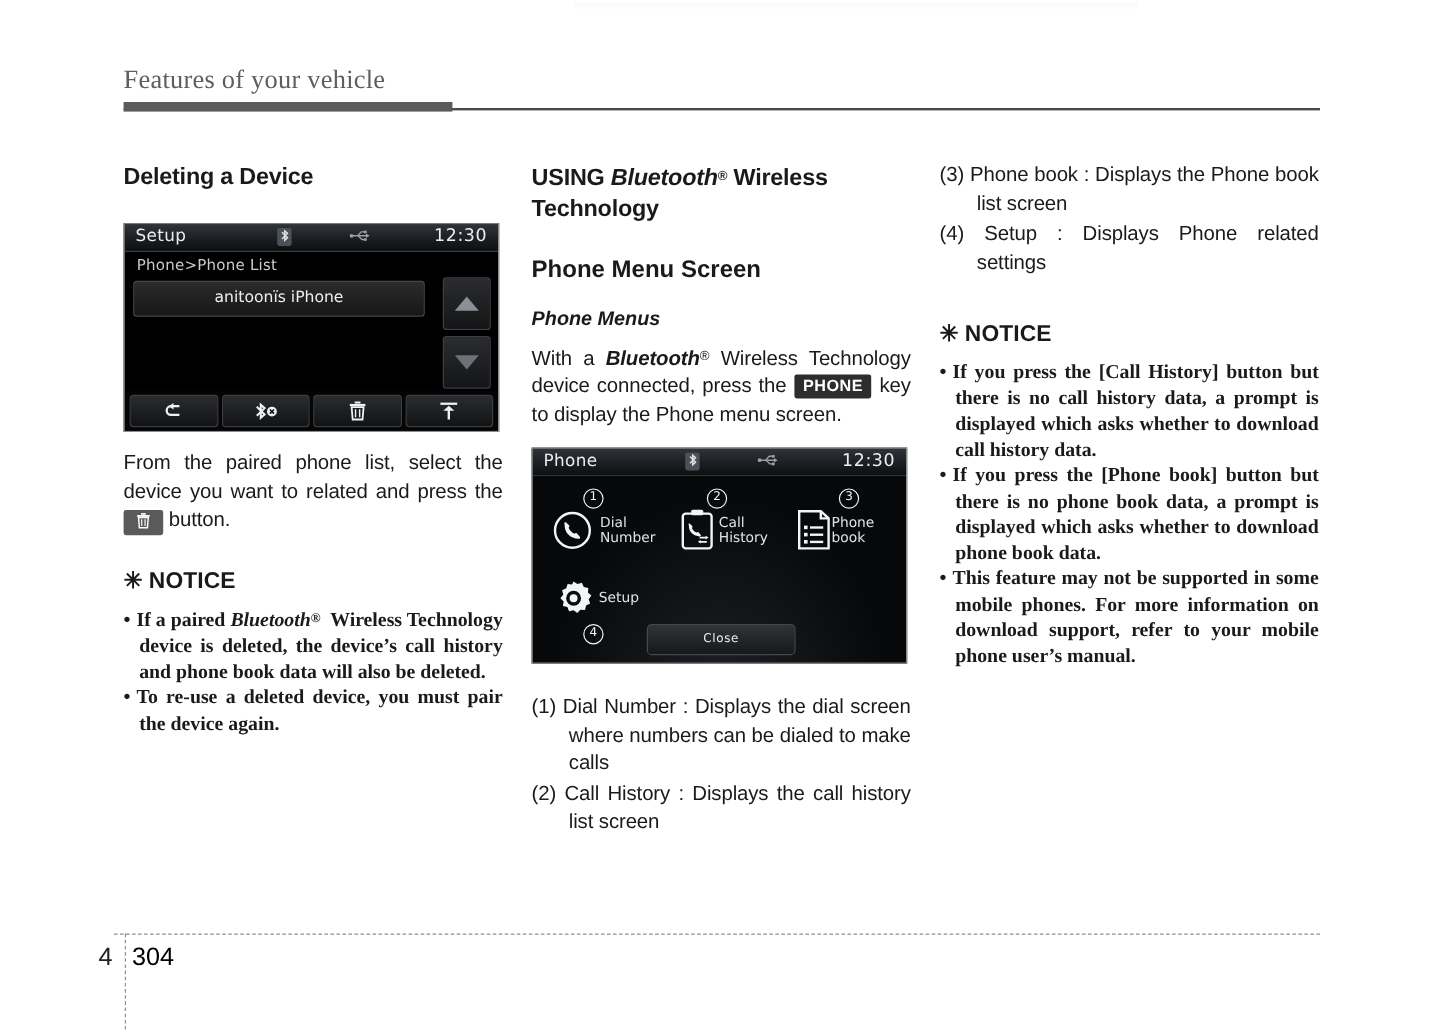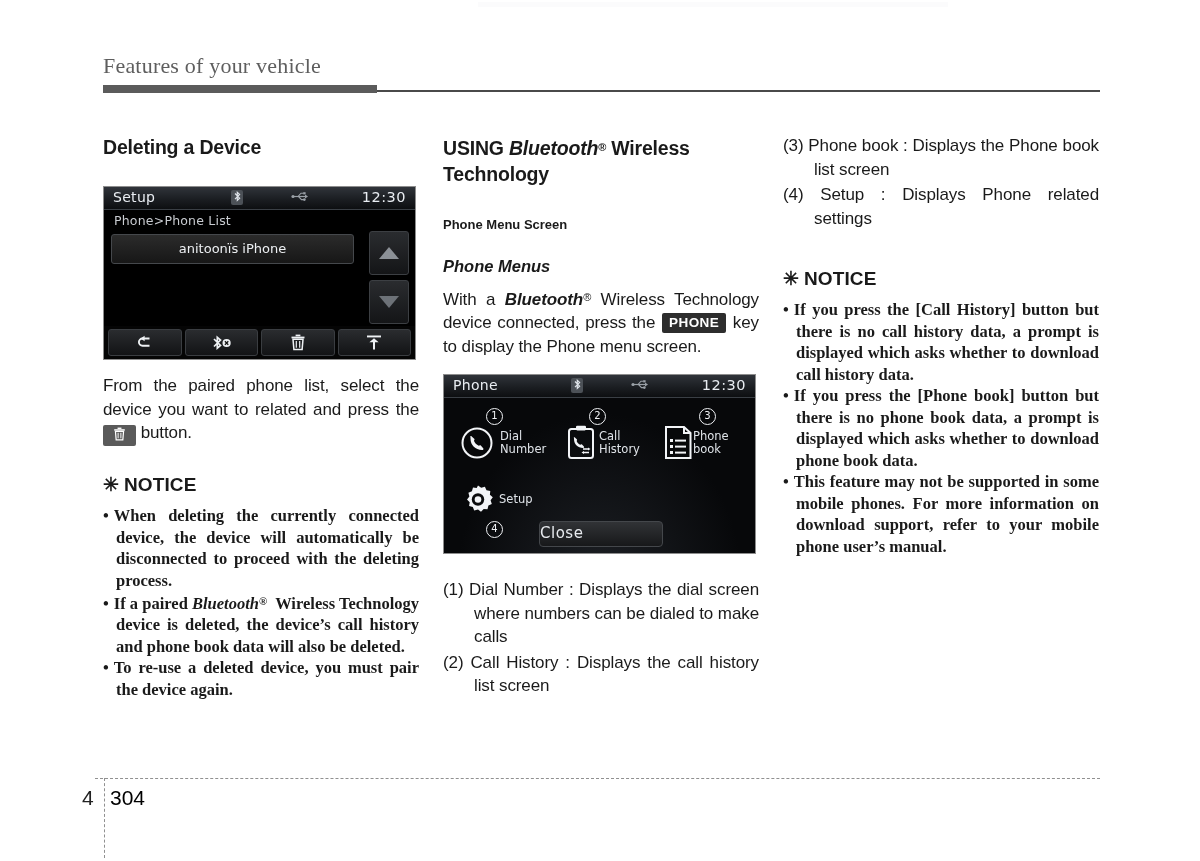--- a/index.html
+++ b/index.html
@@ -66,21 +66,21 @@
 
   
   h2.sec-title {
     font-size: 19.5px;
     font-weight: bold;
     margin: 0 0 26px 0;
     line-height: 26px;
     letter-spacing: -0.2px;
   }
   h3.sub-title {
-    font-size: 13px;
+    font-size: 20px;
     font-weight: bold;
     margin: 0 0 18px 0;
     line-height: 24px;
   }
   h4.italic-title {
     font-size: 16.5px;
     font-weight: bold;
     font-style: italic;
     margin: 0 0 9px 0;
     line-height: 22px;
@@ -391,22 +391,22 @@
   #close-button {
     position: absolute;
     left: 95px;
     bottom: 6px;
     width: 122px;
     height: 24px;
     background: linear-gradient(180deg, #313336 0%, #17181a 100%);
     border: 1px solid #44474b;
     border-radius: 4px;
     color: #e8ebef;
-    font-size: 15px;
-    text-align: left;
+    font-size: 10px;
+    text-align: center;
     line-height: 23px;
     letter-spacing: 0.5px;
   }
 
   
   #footer-rule {
     position: absolute;
     left: 95px;
     top: 778px;
     width: 1005px;
@@ -543,21 +543,20 @@
       </svg>
     </span>
     <span>button.</span>
   </p>
 
   <div style="margin-top:26px;">
     <div class="notice-head">
       <span class="ast">✳</span><span>NOTICE</span>
     </div>
     <ul class="notice-list">
-      <li>When deleting the currently connected device, the device will automatically be disconnected to proceed with the deleting process.</li>
       <li>If a paired <span class="bt-serif">Bluetooth</span><span class="reg-mark">®</span>&nbsp; Wireless Technology device is deleted, the device’s call history and phone book data will also be deleted.</li>
       <li>To re-use a deleted device, you must pair the device again.</li>
     </ul>
   </div>
 </div>
 
 <div class="column" id="column-2">
 
   <h2 class="sec-title">
     <span>USING </span><span class="bt-italic">Bluetooth</span><span class="reg-mark">®</span><span> Wireless Technology</span>

